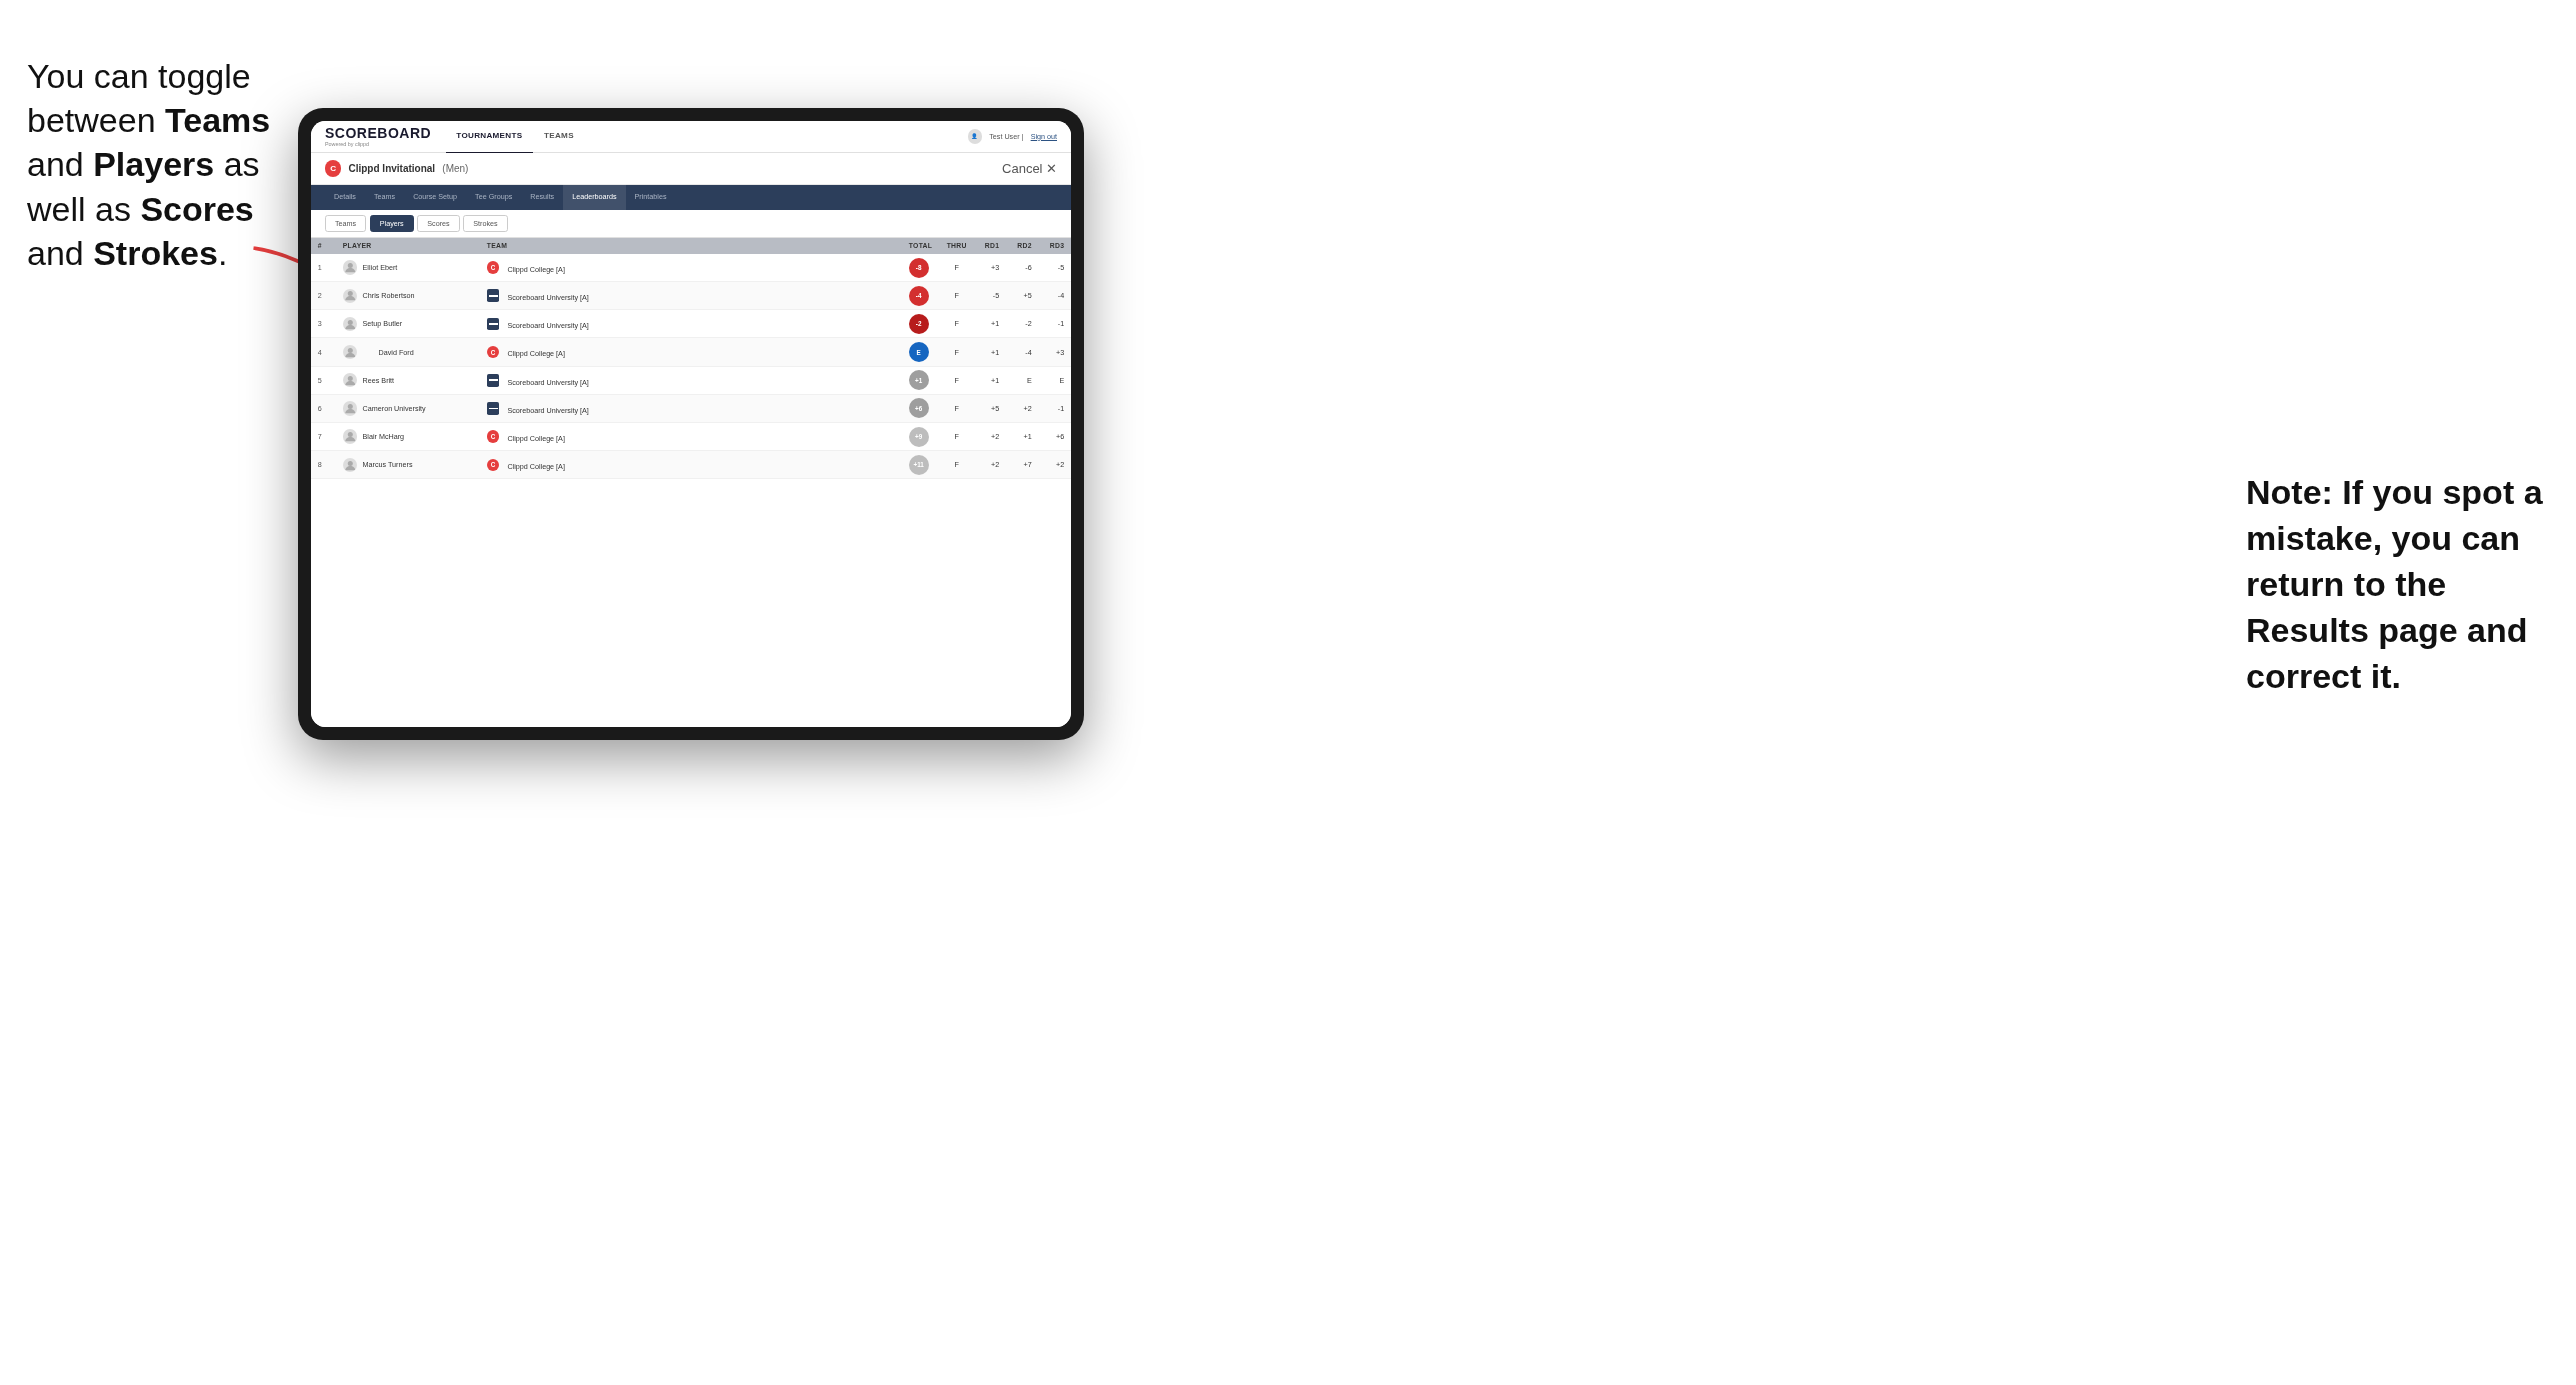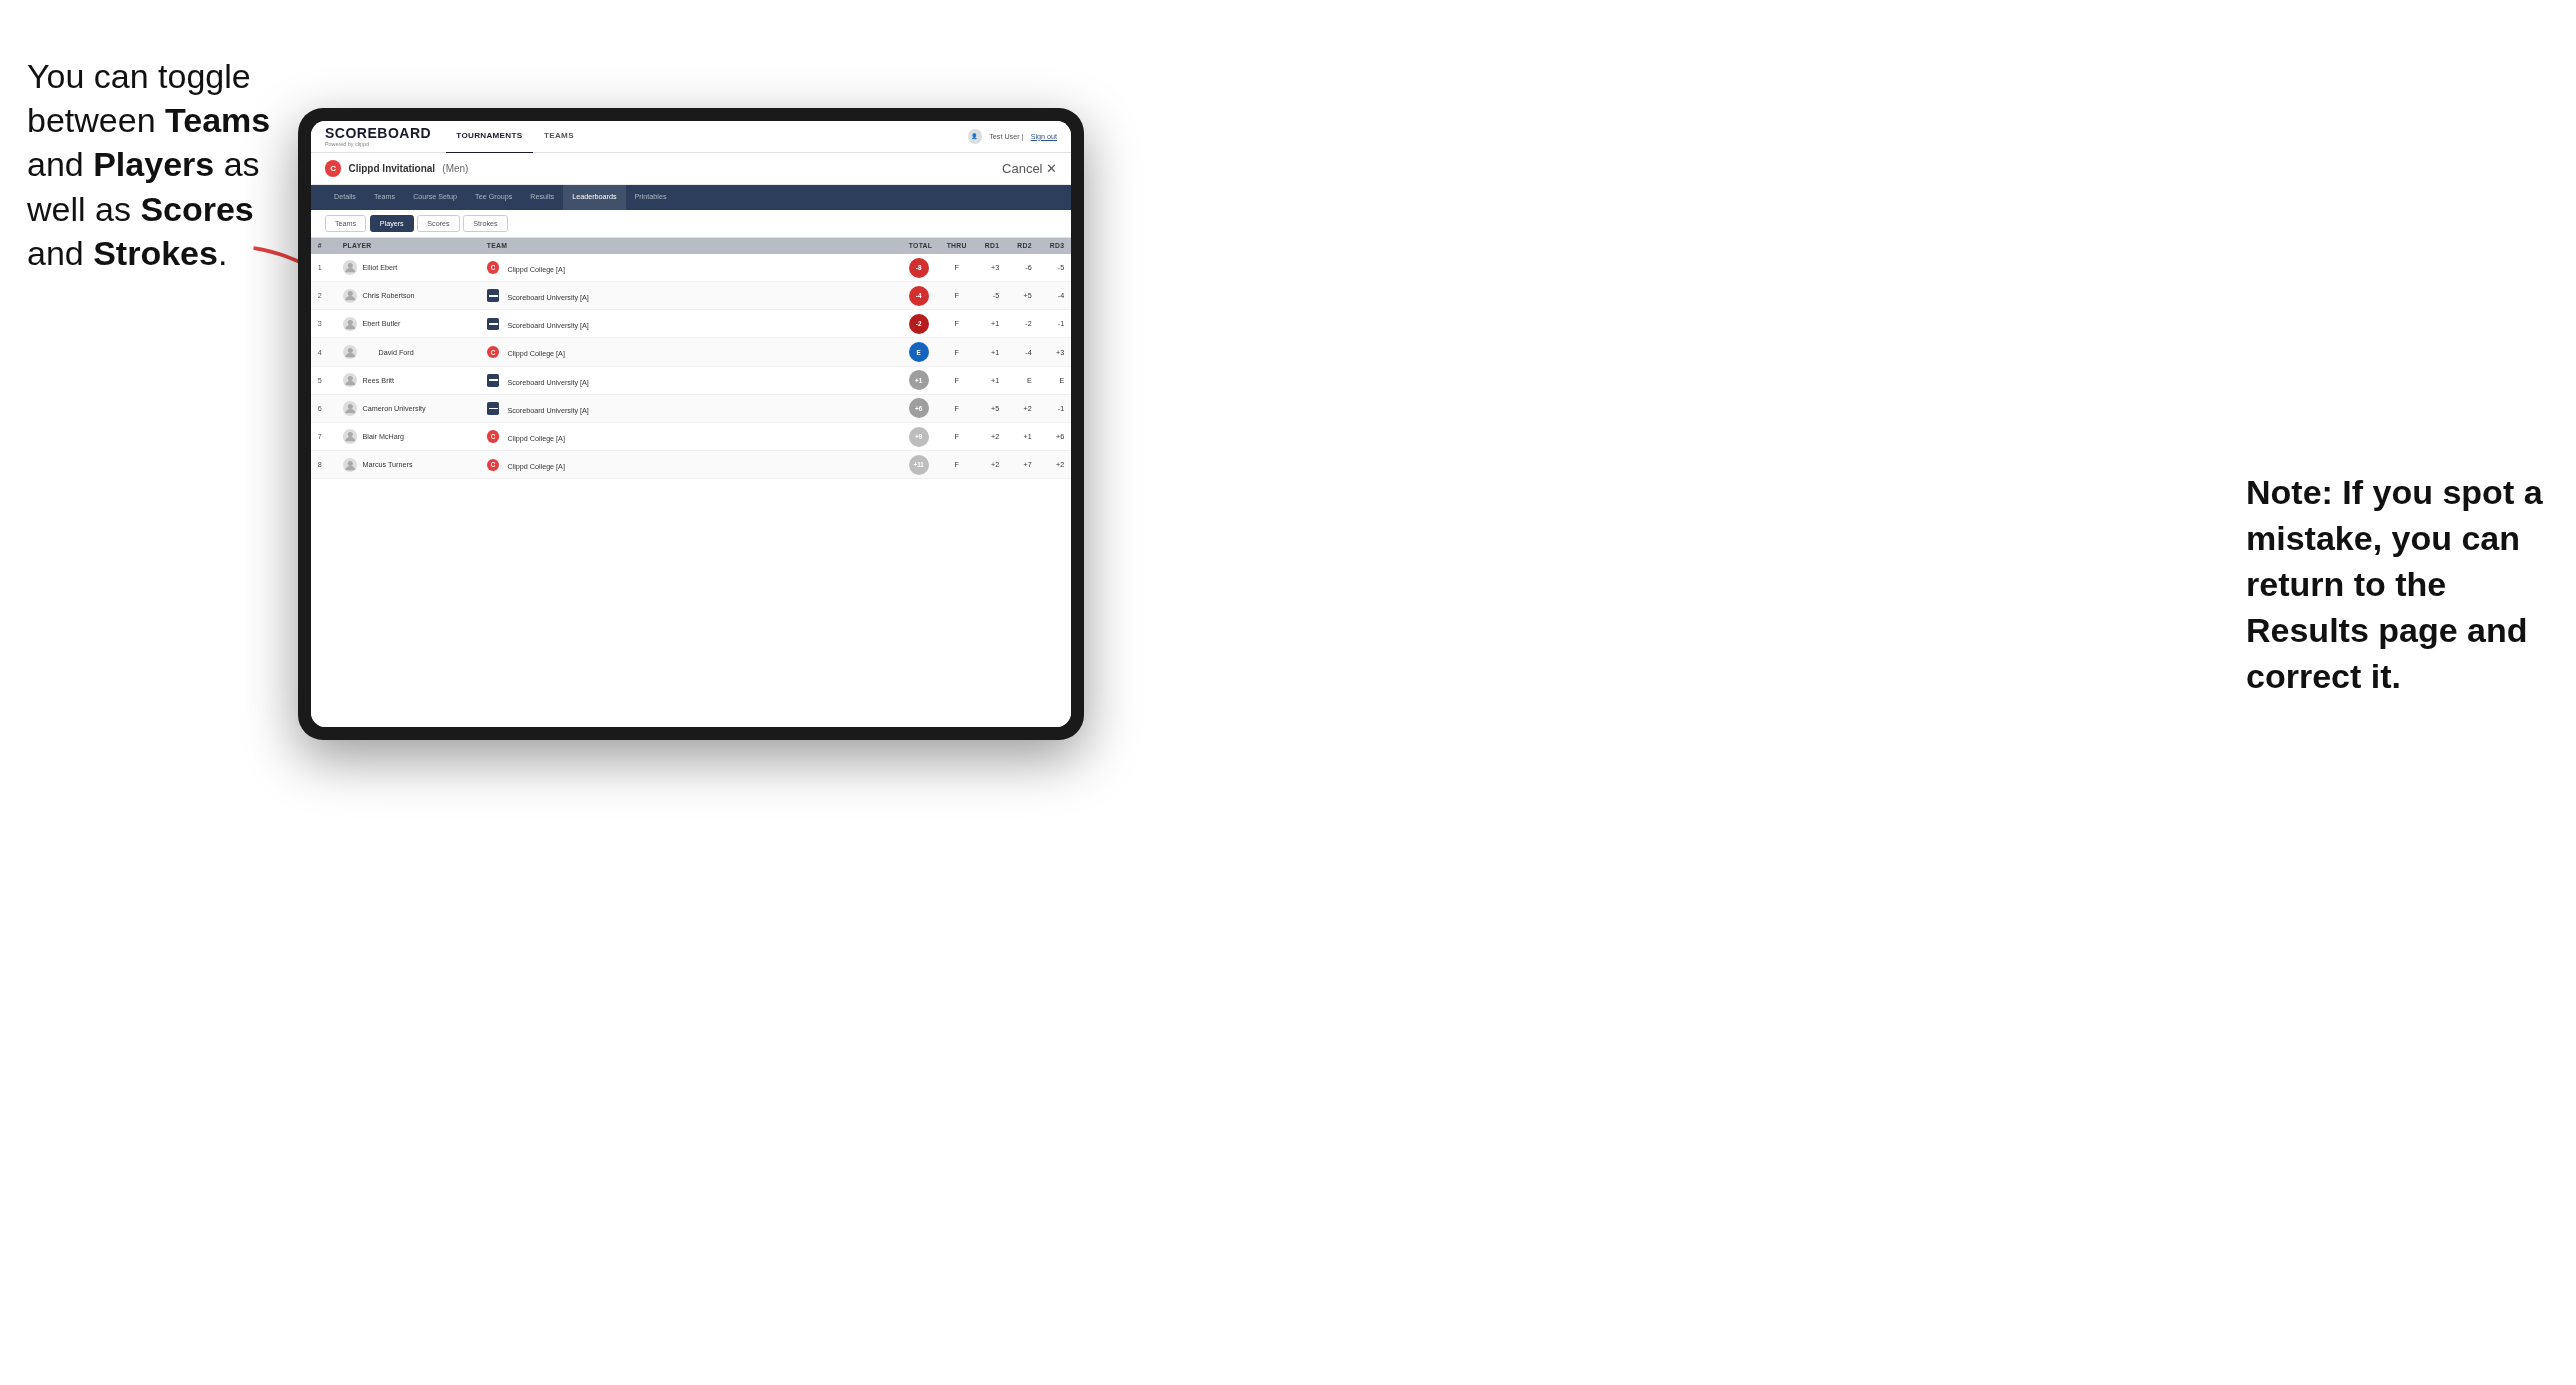--- a/index.html
+++ b/index.html
@@ -446,21 +446,21 @@
             <tr class="table-row">
     <td style="font-size:7.2px;color:#555;padding:3.6px 7.2px;border-bottom:0.9px solid #f0f0f0;">3</td>
     <td style="padding:3.6px 7.2px;border-bottom:0.9px solid #f0f0f0;">
       <div class="player-cell">
         <div class="player-avatar">
           <svg viewBox="0 0 20 20" fill="#aaa">
                       <circle cx="10" cy="7" r="4"></circle>
                       <path d="M2 18c0-4 3.6-7 8-7s8 3 8 7"></path>
                     </svg>
         </div>
-        <span style="font-size:7.2px;">Ebert Butler</span>
+        <span style="font-size:7.2px;">Setup Butler</span>
       </div>
     </td>
     <td style="padding:3.6px 7.2px;border-bottom:0.9px solid #f0f0f0;">
       <div class="team-cell">
         <div style="width:12.6px;height:12.6px;background:#2c3e5b;border-radius:1.8px;flex-shrink:0;display:flex;align-items:center;justify-content:center;">
                     <div style="width:9px;height:1.8px;background:#fff;"></div>
                   </div>
         <span style="font-size:7.2px;">Scoreboard University [A]</span>
       </div>
     </td>

